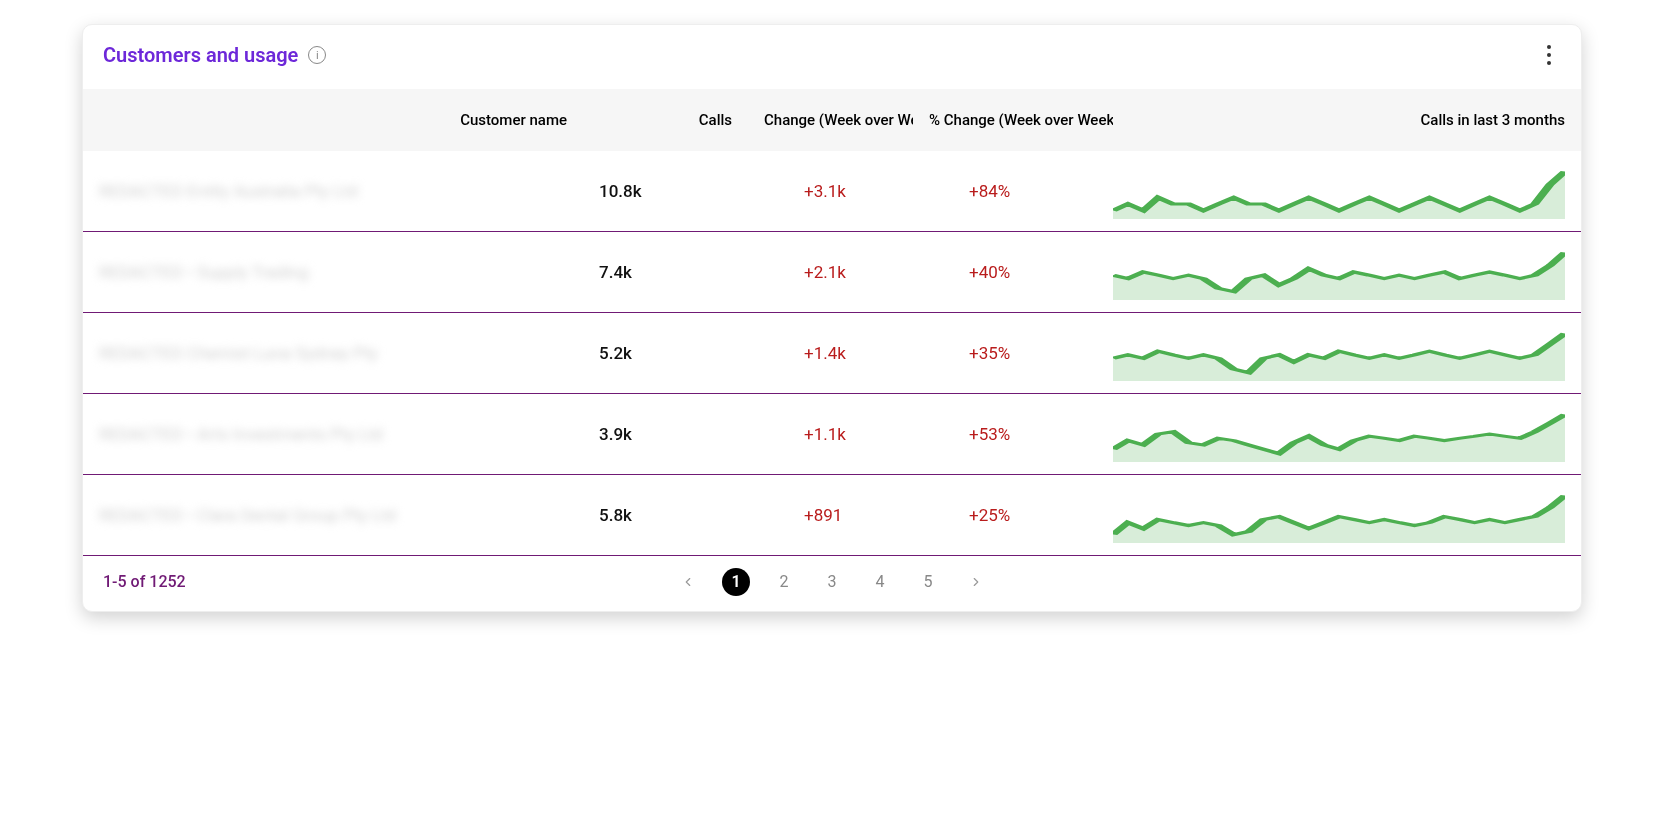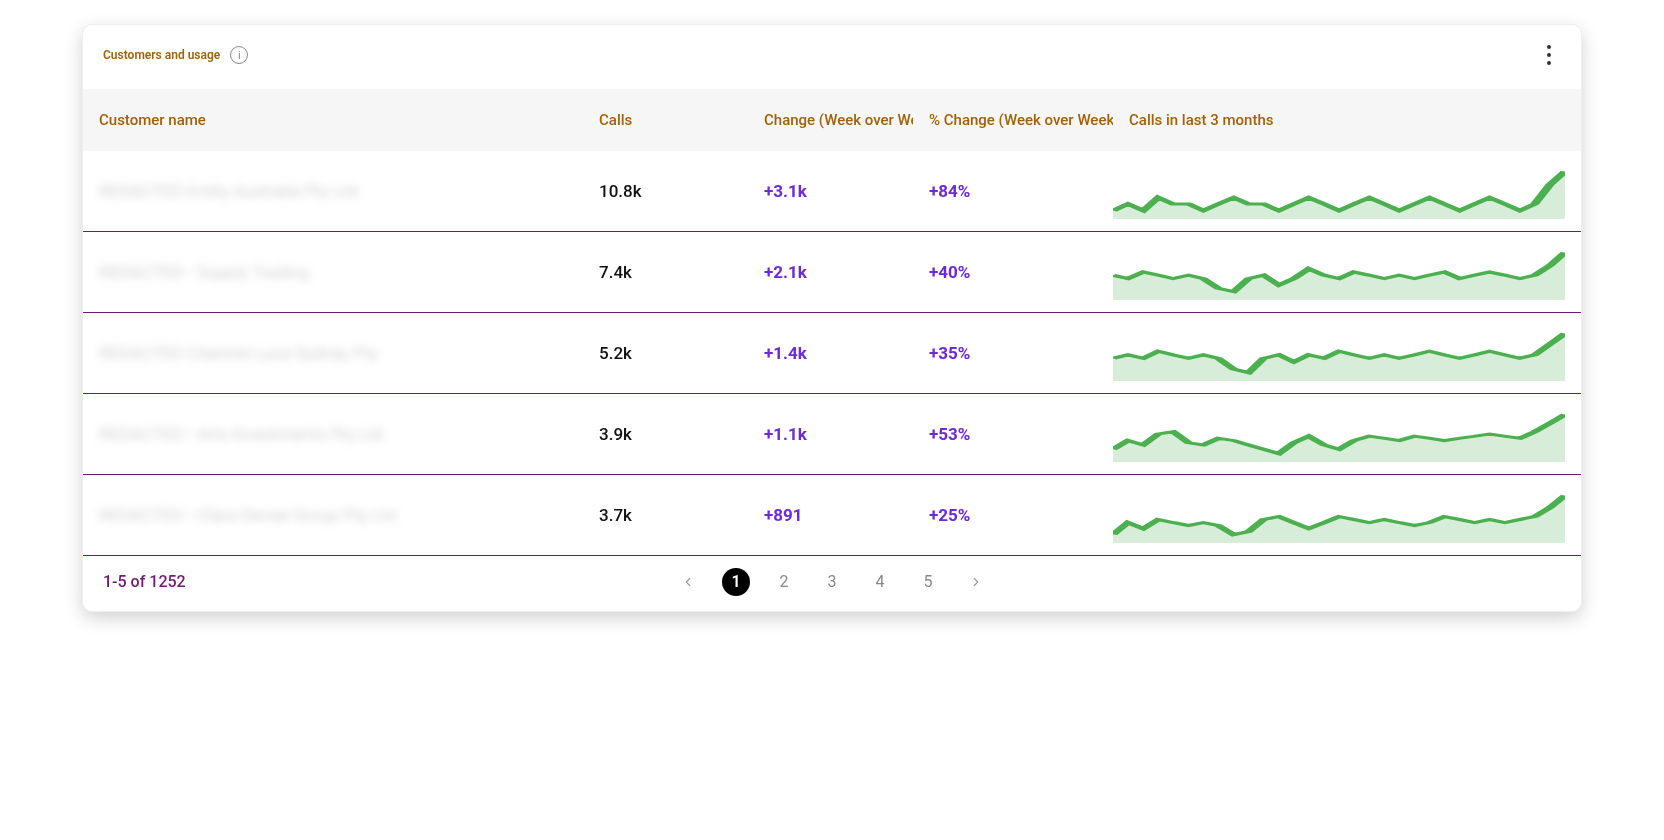--- a/index.html
+++ b/index.html
@@ -23,23 +23,23 @@
     align-items: center;
     justify-content: space-between;
     padding: 18px 20px 22px 20px;
   }
   .title-wrap {
     display: flex;
     align-items: center;
     gap: 10px;
   }
   .card-title {
-    font-size: 12px;
+    font-size: 20px;
     font-weight: 600;
-    color: #a16207;
+    color: #6d28d9;
   }
   .info-icon {
     width: 18px; height: 18px;
     border: 1.5px solid #888;
     border-radius: 50%;
     display: inline-flex;
     align-items: center;
     justify-content: center;
     font-size: 11px;
     color: #888;
@@ -63,24 +63,24 @@
   }
   .kebab-col { display: flex; flex-direction: column; align-items: center; }
 
   table.grid {
     width: 100%;
     border-collapse: collapse;
     table-layout: fixed;
   }
   thead th {
     background: #f6f6f6;
-    text-align: left;
+    text-align: right;
     font-weight: 500;
     font-size: 15px;
-    color: #a16207;
+    color: #000000;
     padding: 22px 16px;
     white-space: nowrap;
     overflow: hidden;
     text-overflow: clip;
   }
   tbody td {
     padding: 30px 16px;
     border-bottom: 1px solid #701a75;
     font-size: 17px;
     vertical-align: middle;
@@ -92,21 +92,21 @@
   .col-chg   { width: 165px; }
   .col-pct   { width: 200px; }
   .col-spark { width: auto; }
 
   .cust-name {
     color: #d0d0d0;
     filter: blur(4px);
     user-select: none;
   }
   .calls-val { color: #111; font-weight: 500; }
-  .pos-change { color: #6d28d9; font-weight: 700; }
+  .pos-change { color: #b91c1c; font-weight: 400; margin-left: 40px; }
 
   .spark-wrap { padding: 0 16px 0 0; }
   svg.spark {
     width: 100%;
     height: 56px;
     display: block;
   }
   .spark-area { fill: rgba(76,175,80,0.22); }
   .spark-line { fill: none; stroke: #4caf50; stroke-width: 2; }
 
@@ -223,21 +223,21 @@
     <td><span class="pos-change">+53%</span></td>
     <td class="spark-wrap">
             <svg class="spark" viewBox="0 0 100 40" preserveAspectRatio="none">
     <path class="spark-area" d="M0.0,30.9 L3.3,24.7 L6.7,27.8 L10.0,20.0 L13.3,18.4 L16.7,26.2 L20.0,27.8 L23.3,23.1 L26.7,24.7 L30.0,27.8 L33.3,30.9 L36.7,34.0 L40.0,26.2 L43.3,21.6 L46.7,27.8 L50.0,30.9 L53.3,24.7 L56.7,21.6 L60.0,23.1 L63.3,24.7 L66.7,21.6 L70.0,23.1 L73.3,24.7 L76.7,23.1 L80.0,21.6 L83.3,20.0 L86.7,21.6 L90.0,23.1 L93.3,18.4 L96.7,12.2 L100.0,6.0 L100,40 L0,40 Z"></path>
     <path class="spark-line" d="M0.0,30.9 L3.3,24.7 L6.7,27.8 L10.0,20.0 L13.3,18.4 L16.7,26.2 L20.0,27.8 L23.3,23.1 L26.7,24.7 L30.0,27.8 L33.3,30.9 L36.7,34.0 L40.0,26.2 L43.3,21.6 L46.7,27.8 L50.0,30.9 L53.3,24.7 L56.7,21.6 L60.0,23.1 L63.3,24.7 L66.7,21.6 L70.0,23.1 L73.3,24.7 L76.7,23.1 L80.0,21.6 L83.3,20.0 L86.7,21.6 L90.0,23.1 L93.3,18.4 L96.7,12.2 L100.0,6.0"></path>
   </svg>
           </td>
         </tr>
         <tr>
     <td><span class="cust-name">REDACTED • Clara Dental Group Pty Ltd</span></td>
-    <td><span class="calls-val">3.7k</span></td>
+    <td><span class="calls-val">5.8k</span></td>
     <td><span class="pos-change">+891</span></td>
     <td><span class="pos-change">+25%</span></td>
     <td class="spark-wrap">
             <svg class="spark" viewBox="0 0 100 40" preserveAspectRatio="none">
     <path class="spark-area" d="M0.0,34.0 L3.3,25.4 L6.7,29.7 L10.0,23.2 L13.3,25.4 L16.7,27.5 L20.0,25.4 L23.3,27.5 L26.7,34.0 L30.0,31.8 L33.3,23.2 L36.7,21.1 L40.0,25.4 L43.3,29.7 L46.7,25.4 L50.0,21.1 L53.3,23.2 L56.7,25.4 L60.0,23.2 L63.3,25.4 L66.7,27.5 L70.0,25.4 L73.3,21.1 L76.7,23.2 L80.0,25.4 L83.3,23.2 L86.7,25.4 L90.0,23.2 L93.3,21.1 L96.7,14.6 L100.0,6.0 L100,40 L0,40 Z"></path>
     <path class="spark-line" d="M0.0,34.0 L3.3,25.4 L6.7,29.7 L10.0,23.2 L13.3,25.4 L16.7,27.5 L20.0,25.4 L23.3,27.5 L26.7,34.0 L30.0,31.8 L33.3,23.2 L36.7,21.1 L40.0,25.4 L43.3,29.7 L46.7,25.4 L50.0,21.1 L53.3,23.2 L56.7,25.4 L60.0,23.2 L63.3,25.4 L66.7,27.5 L70.0,25.4 L73.3,21.1 L76.7,23.2 L80.0,25.4 L83.3,23.2 L86.7,25.4 L90.0,23.2 L93.3,21.1 L96.7,14.6 L100.0,6.0"></path>
   </svg>
           </td>
         </tr>
       </tbody>

